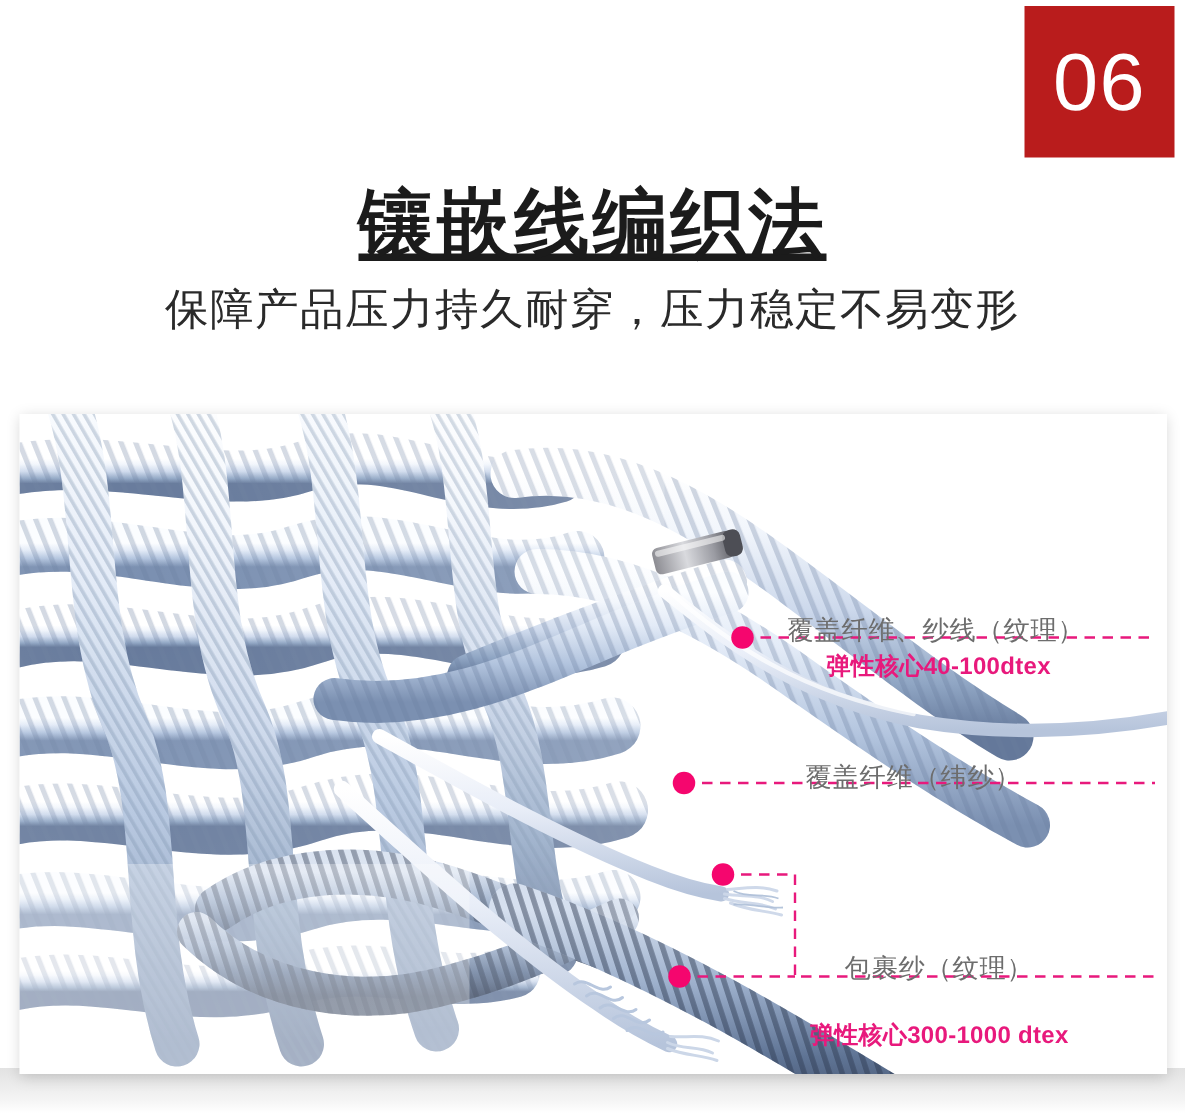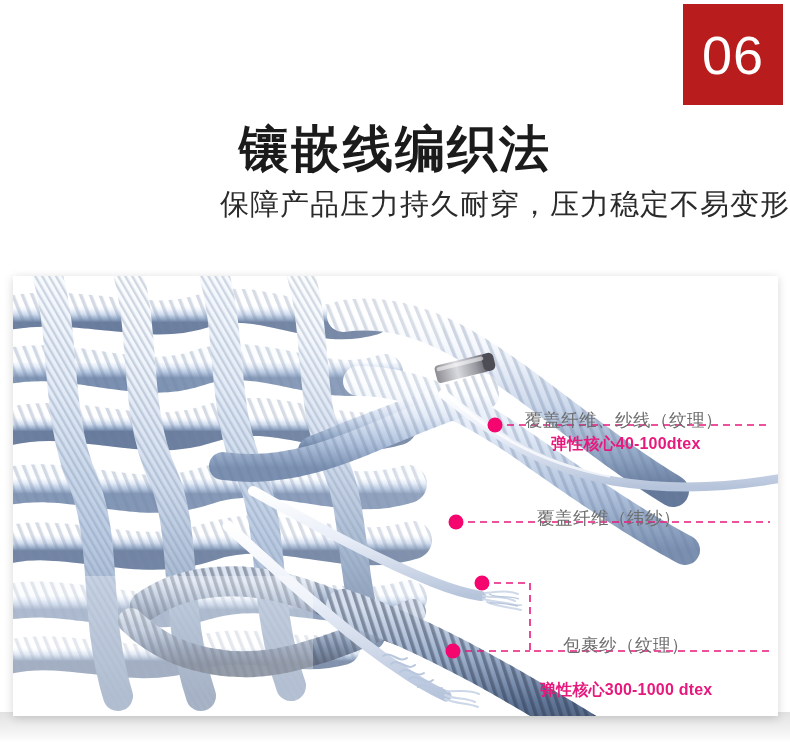--- a/index.html
+++ b/index.html
@@ -39,30 +39,30 @@
     width: 790px;
     text-align: center;
   }
   #title {
     color: #1b1b1b;
     font-size: 50px;
     font-weight: 700;
     letter-spacing: 2px;
     line-height: 1.18;
     font-family: "Liberation Sans", "DejaVu Sans", sans-serif;
+    text-decoration: underline;
   }
   #subtitle {
     margin-top: 11px;
     color: #2a2a2a;
     font-size: 29px;
     font-weight: 400;
     letter-spacing: 1px;
     line-height: 1.2;
-    font-family: Liberation Mono, monospace;
-    text-align: right;
+    font-family: Liberation Serif, serif;
   }
 
   
   #card {
     position: absolute;
     left: 13px; top: 276px;
     width: 765px; height: 440px;
     background: #ffffff;
     box-shadow: 0 2px 9px rgba(0,0,0,0.17);
     overflow: hidden;

